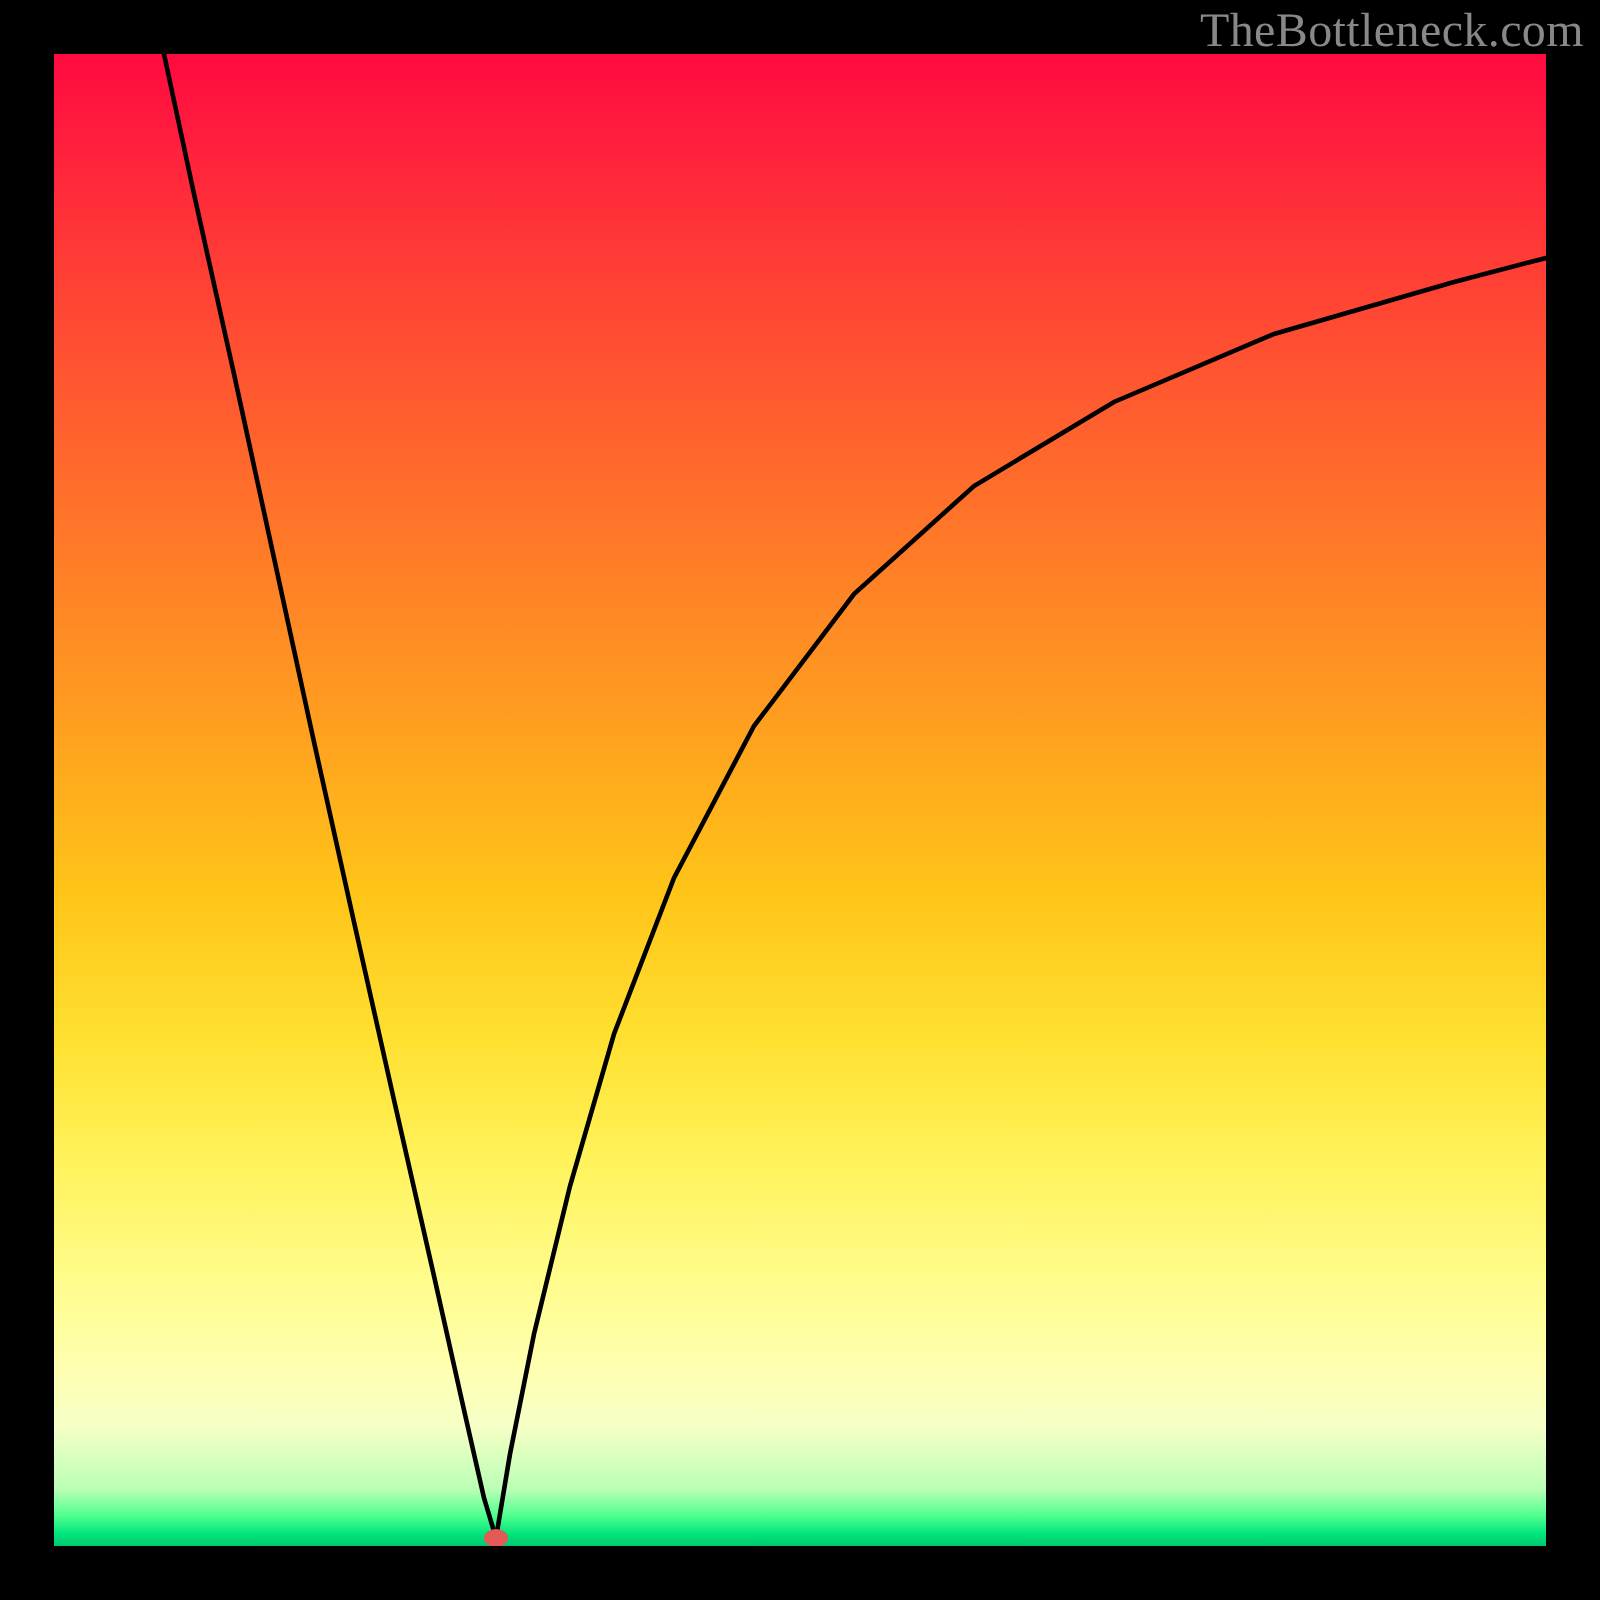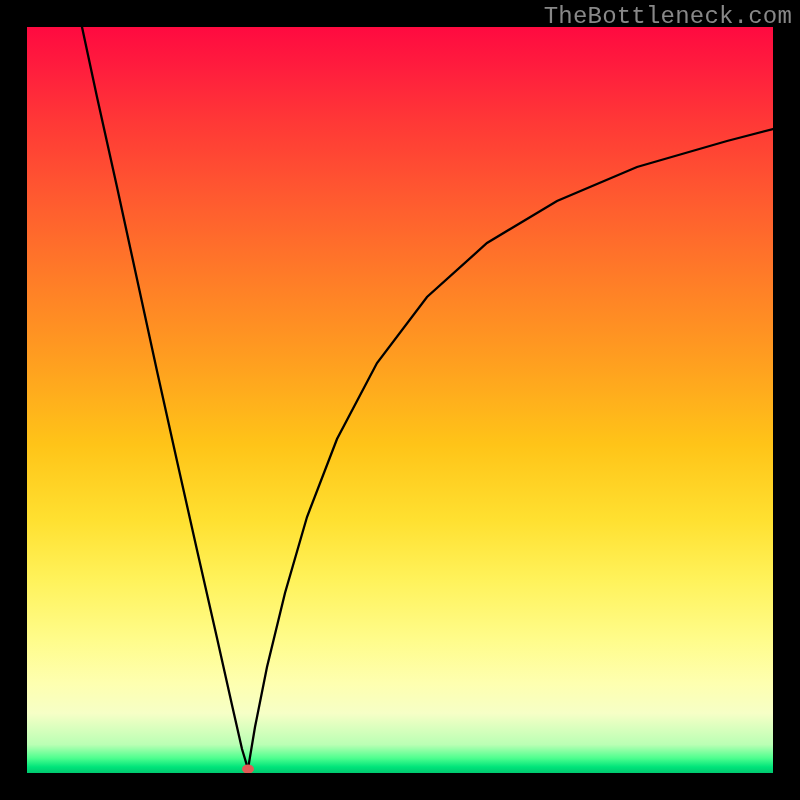--- a/index.html
+++ b/index.html
@@ -57,21 +57,21 @@
     height: 100%;
   }
   .watermark {
     position: absolute;
     top: 3px;
     right: 8px;
     color: #888;
     font-size: 24px;
     font-weight: 500;
     letter-spacing: 0.2px;
-    font-family: Liberation Mono, monospace;
+    font-family: Liberation Serif, serif;
   }
 </style>
 </head>
 <body>
 
 <div class="frame">
 
   <div class="watermark">TheBottleneck.com</div>
 
   <div class="plot">

